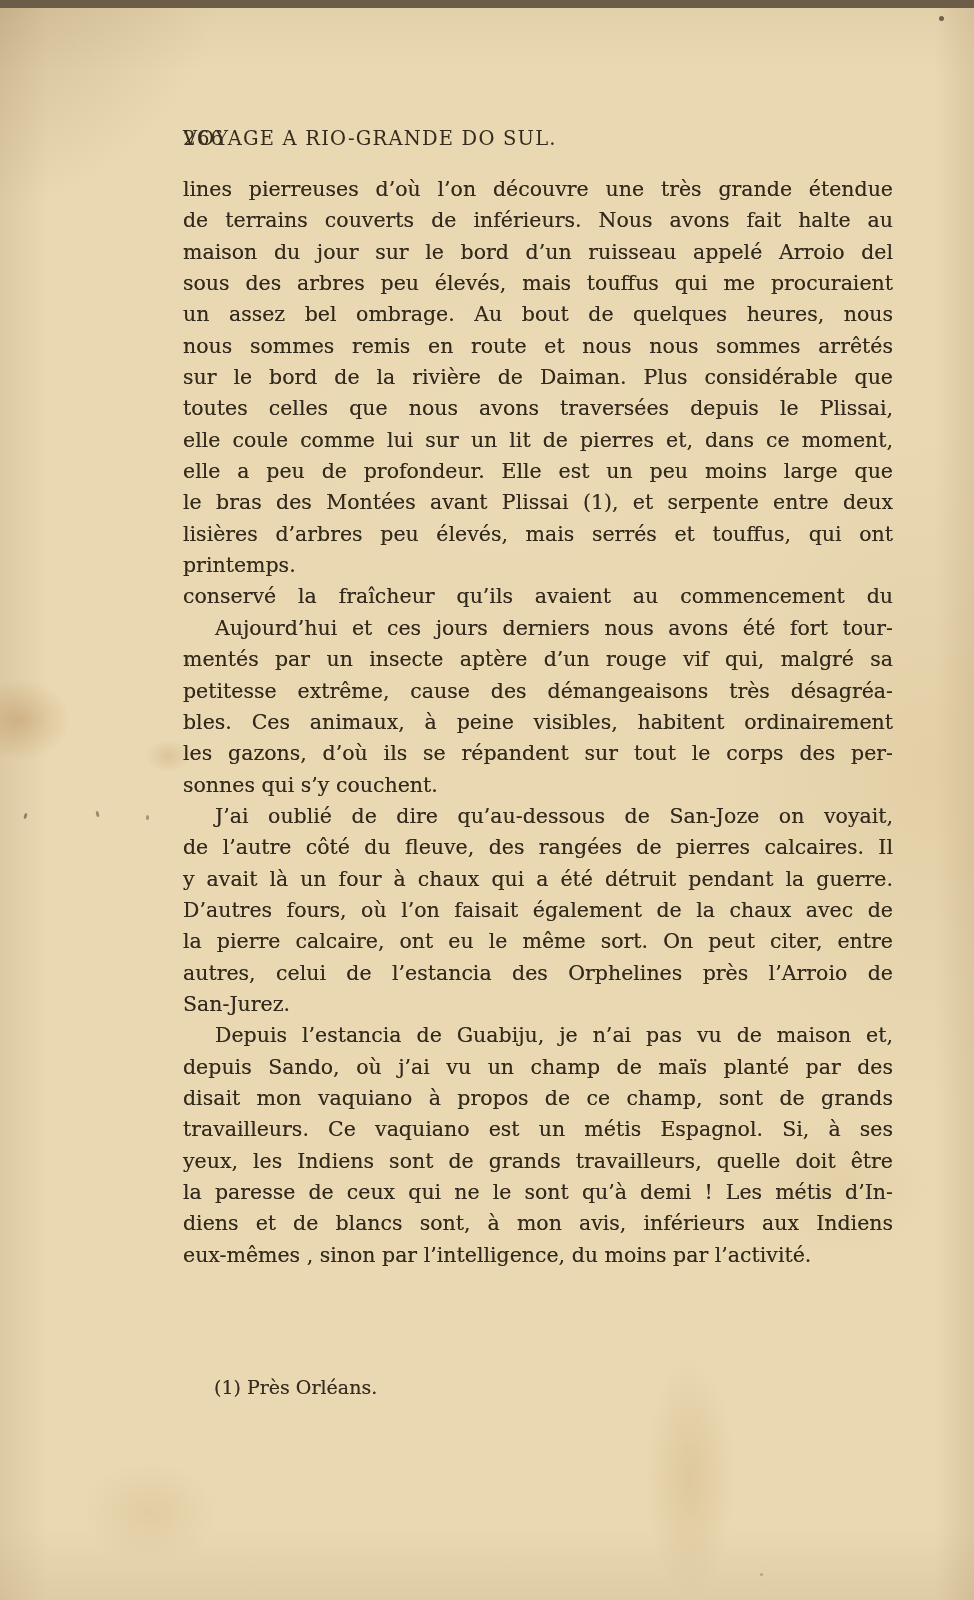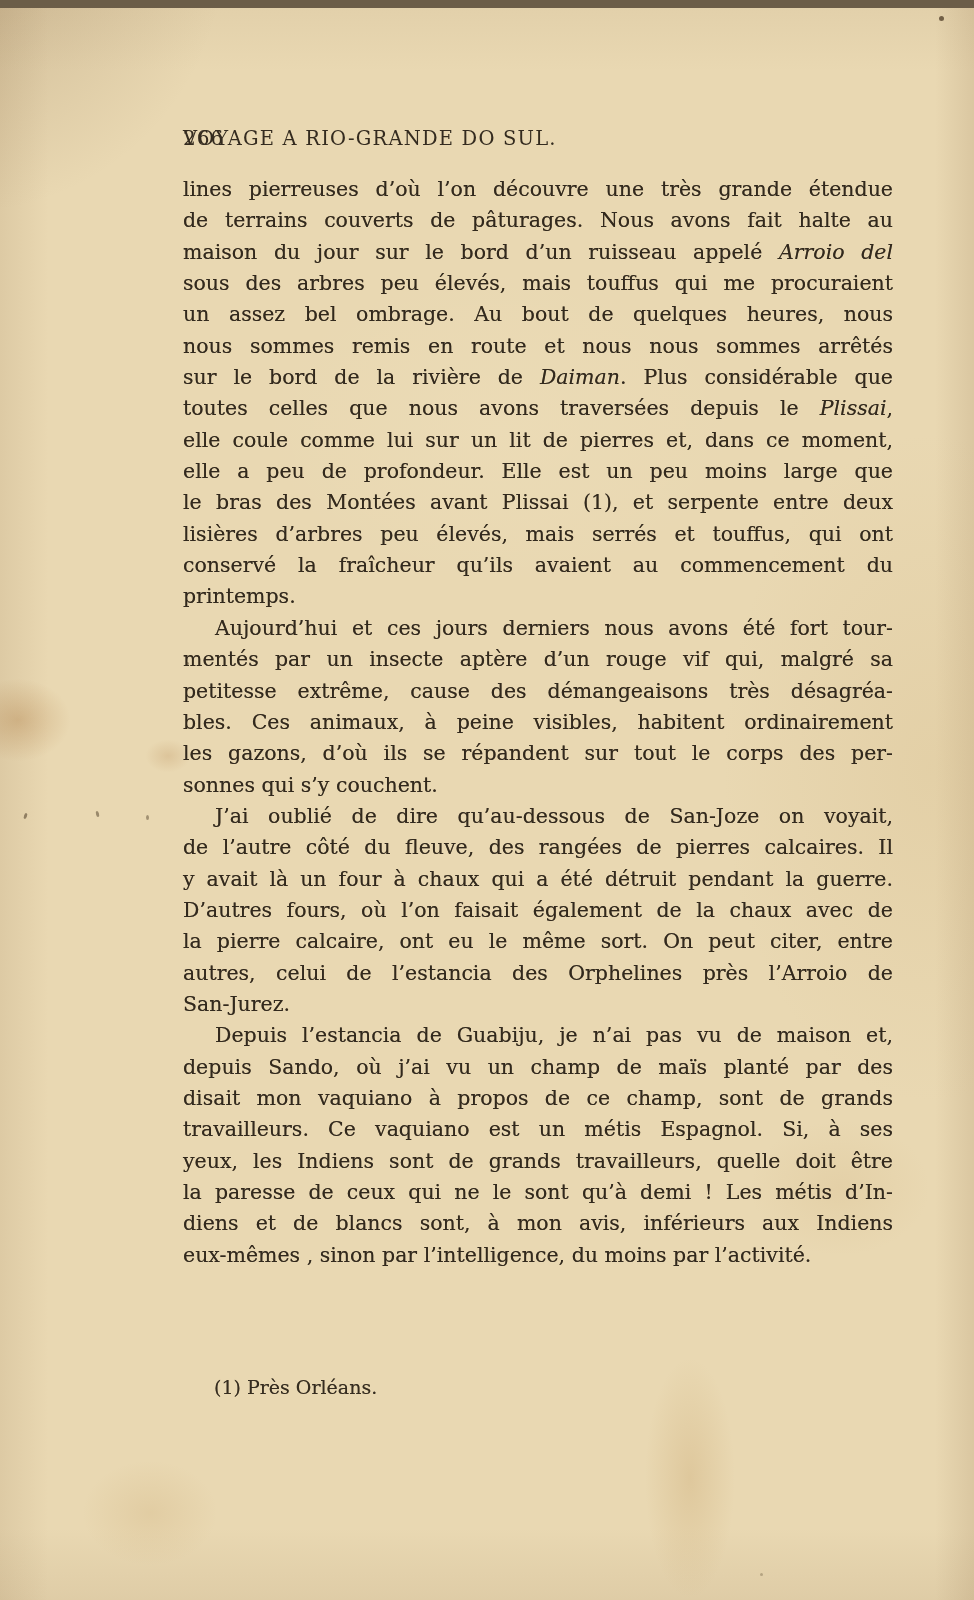--- a/index.html
+++ b/index.html
@@ -42,21 +42,21 @@
     white-space:nowrap;
   }
   .body-text {
     position:absolute; left:183px; top:166px; width:710px;
     font-size:20.5px; line-height:31.35px;
     text-shadow: 0 0 0.5px rgba(45,34,22,0.55);
   }
   .ln { text-align:justify; text-align-last:justify; white-space:normal; }
   .ln.endp { text-align-last:left; }
   .ln.ind { text-indent:32px; }
-  .it { font-style:italic; }
+  .it { }
   .footnote {
     position:absolute; left:180px; top:1368px; width:710px;
     font-size:19px; color:#352c1f;
     padding-left:34px;
     text-shadow: 0 0 0.5px rgba(45,34,22,0.5);
   }
   .speck { position:absolute; background:#4c3b26; border-radius:50%; }
   .speck.s1 { left:939px; top:8px;   width:5px; height:5px; opacity:.75; }
   .speck.s2 { left:24px;  top:805px; width:3px; height:6px; opacity:.55; transform:rotate(20deg); }
   .speck.s3 { left:96px;  top:803px; width:3px; height:6px; opacity:.5;  transform:rotate(-15deg); }
@@ -69,33 +69,33 @@
 
 <div class="page">
 
   <div class="header-row">
     <span class="page-number">266</span>
     <span class="running-title">VOYAGE A RIO-GRANDE DO SUL.</span>
   </div>
 
   <div class="body-text">
       <div class="ln"><span>lines pierreuses d’où l’on découvre une très grande étendue</span></div>
-      <div class="ln"><span>de terrains couverts de pâturages. Nous avons fait halte au</span></div>
+      <div class="ln"><span>de terrains couverts de inférieurs. Nous avons fait halte au</span></div>
       <div class="ln"><span>maison du jour sur le bord d’un ruisseau appelé </span><span class="it">Arroio del</span></div>
       <div class="ln"><span>sous des arbres peu élevés, mais touffus qui me procuraient</span></div>
       <div class="ln"><span>un assez bel ombrage. Au bout de quelques heures, nous</span></div>
       <div class="ln"><span>nous sommes remis en route et nous nous sommes arrêtés</span></div>
       <div class="ln"><span>sur le bord de la rivière de </span><span class="it">Daiman</span><span>. Plus considérable que</span></div>
       <div class="ln"><span>toutes celles que nous avons traversées depuis le </span><span class="it">Plissai</span><span>,</span></div>
       <div class="ln"><span>elle coule comme lui sur un lit de pierres et, dans ce moment,</span></div>
       <div class="ln"><span>elle a peu de profondeur. Elle est un peu moins large que</span></div>
       <div class="ln"><span>le bras des Montées avant Plissai (1), et serpente entre deux</span></div>
       <div class="ln"><span>lisières d’arbres peu élevés, mais serrés et touffus, qui ont</span></div>
+      <div class="ln endp"><span>printemps.</span></div>
       <div class="ln"><span>conservé la fraîcheur qu’ils avaient au commencement du</span></div>
-      <div class="ln endp"><span>printemps.</span></div>
       <div class="ln ind"><span>Aujourd’hui et ces jours derniers nous avons été fort tour-</span></div>
       <div class="ln"><span>mentés par un insecte aptère d’un rouge vif qui, malgré sa</span></div>
       <div class="ln"><span>petitesse extrême, cause des démangeaisons très désagréa-</span></div>
       <div class="ln"><span>bles. Ces animaux, à peine visibles, habitent ordinairement</span></div>
       <div class="ln"><span>les gazons, d’où ils se répandent sur tout le corps des per-</span></div>
       <div class="ln endp"><span>sonnes qui s’y couchent.</span></div>
       <div class="ln ind"><span>J’ai oublié de dire qu’au-dessous de San-Joze on voyait,</span></div>
       <div class="ln"><span>de l’autre côté du fleuve, des rangées de pierres calcaires. Il</span></div>
       <div class="ln"><span>y avait là un four à chaux qui a été détruit pendant la guerre.</span></div>
       <div class="ln"><span>D’autres fours, où l’on faisait également de la chaux avec de</span></div>

